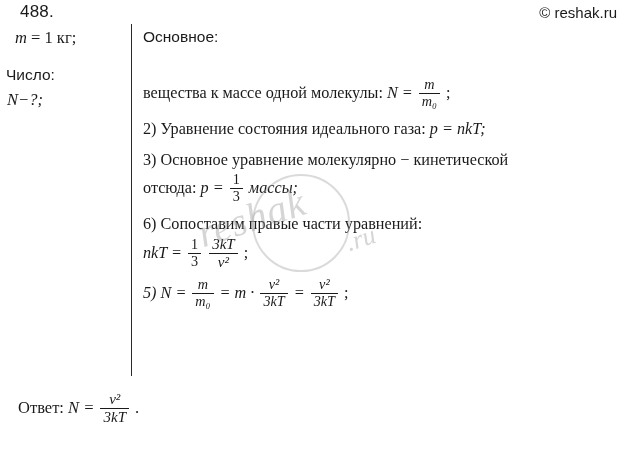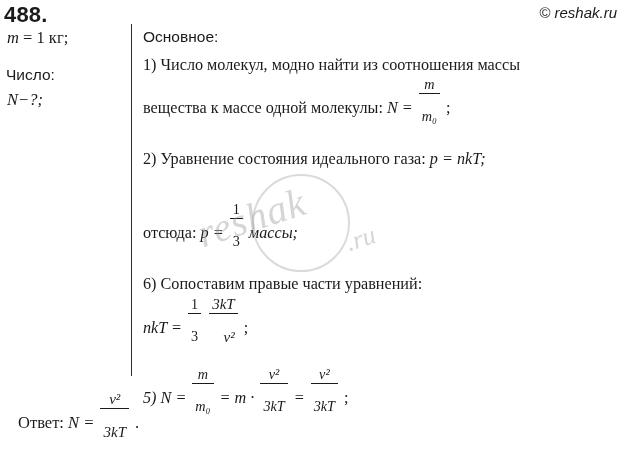--- a/index.html
+++ b/index.html
@@ -15,35 +15,34 @@
     position: relative;
     overflow: hidden;
   }
   .page {
     position: relative;
     width: 625px;
     height: 456px;
   }
   .problem-number {
     position: absolute;
-    left: 4px;
+    left: 20px;
     top: 2px;
     font-family: "Liberation Sans", sans-serif;
-    font-weight: bold;
-    font-size: 22px;
+    font-weight: normal;
+    font-size: 17px;
     letter-spacing: 0.2px;
   }
   .watermark-top {
     position: absolute;
     right: 8px;
     top: 4px;
     font-family: "Liberation Sans", sans-serif;
     font-size: 15px;
     color: #2a2a2a;
-    font-style: italic;
   }
   .watermark-top .rs {
     color: #1a1a1a;
   }
   .given-col {
     position: absolute;
     left: 6px;
     top: 28px;
     width: 118px;
   }
@@ -58,21 +57,21 @@
   .label {
     font-family: "Liberation Sans", sans-serif;
     font-size: 15.5px;
     color: #1a1a1a;
     margin-bottom: 6px;
   }
   .given-line {
     font-size: 16.5px;
     font-style: italic;
     margin-bottom: 18px;
-    margin-left: 1px;
+    margin-left: 9px;
   }
   .given-line .up {
     font-style: normal;
   }
   .find-line {
     font-size: 16.5px;
     font-style: italic;
     margin-left: 1px;
   }
   .solution-col {
@@ -103,22 +102,21 @@
     position: relative;
     top: -1px;
   }
   .frac .num {
     display: block;
     padding: 0 3px;
   }
   .frac .den {
     display: block;
     border-top: 1px solid #1a1a1a;
-    padding: 15px 3px;
-    text-align: right;
+    padding: 0 3px;
   }
   .frac.big { font-size: 15px; }
   .answer {
     position: absolute;
     left: 18px;
     top: 392px;
     font-size: 16.5px;
   }
   .watermark-center {
     position: absolute;
@@ -183,39 +181,39 @@
     <div class="label">Число:</div>
     <div class="find-line">N−?;</div>
   </div>
 
   <div class="divider"></div>
 
   <div class="solution-col">
     <div class="sol-head">Основное:</div>
 
     <div class="step">
-      <span>1) Число молекул, модно найти из соотношения массы</span><br>
+      <br>
       <span>вещества к массе одной молекулы:</span>
       <span class="nowrap">
         <span class="it">N =</span>
         <span class="frac it">
           <span class="num">m</span>
           <span class="den">m₀</span>
         </span>
         <span>;</span>
       </span>
     </div>
 
     <div class="step">
       <span>2) Уравнение состояния идеального газа:</span>
       <span class="it">p = nkT;</span>
     </div>
 
     <div class="step">
-      <br>
+      <span>3) Основное уравнение молекулярно − кинетической</span><br>
       <span>отсюда:</span>
       <span class="nowrap">
         <span class="it">p =</span>
         <span class="frac">
           <span class="num">1</span>
           <span class="den">3</span>
         </span>
         <span class="it">массы;</span>
       </span>
     </div>

